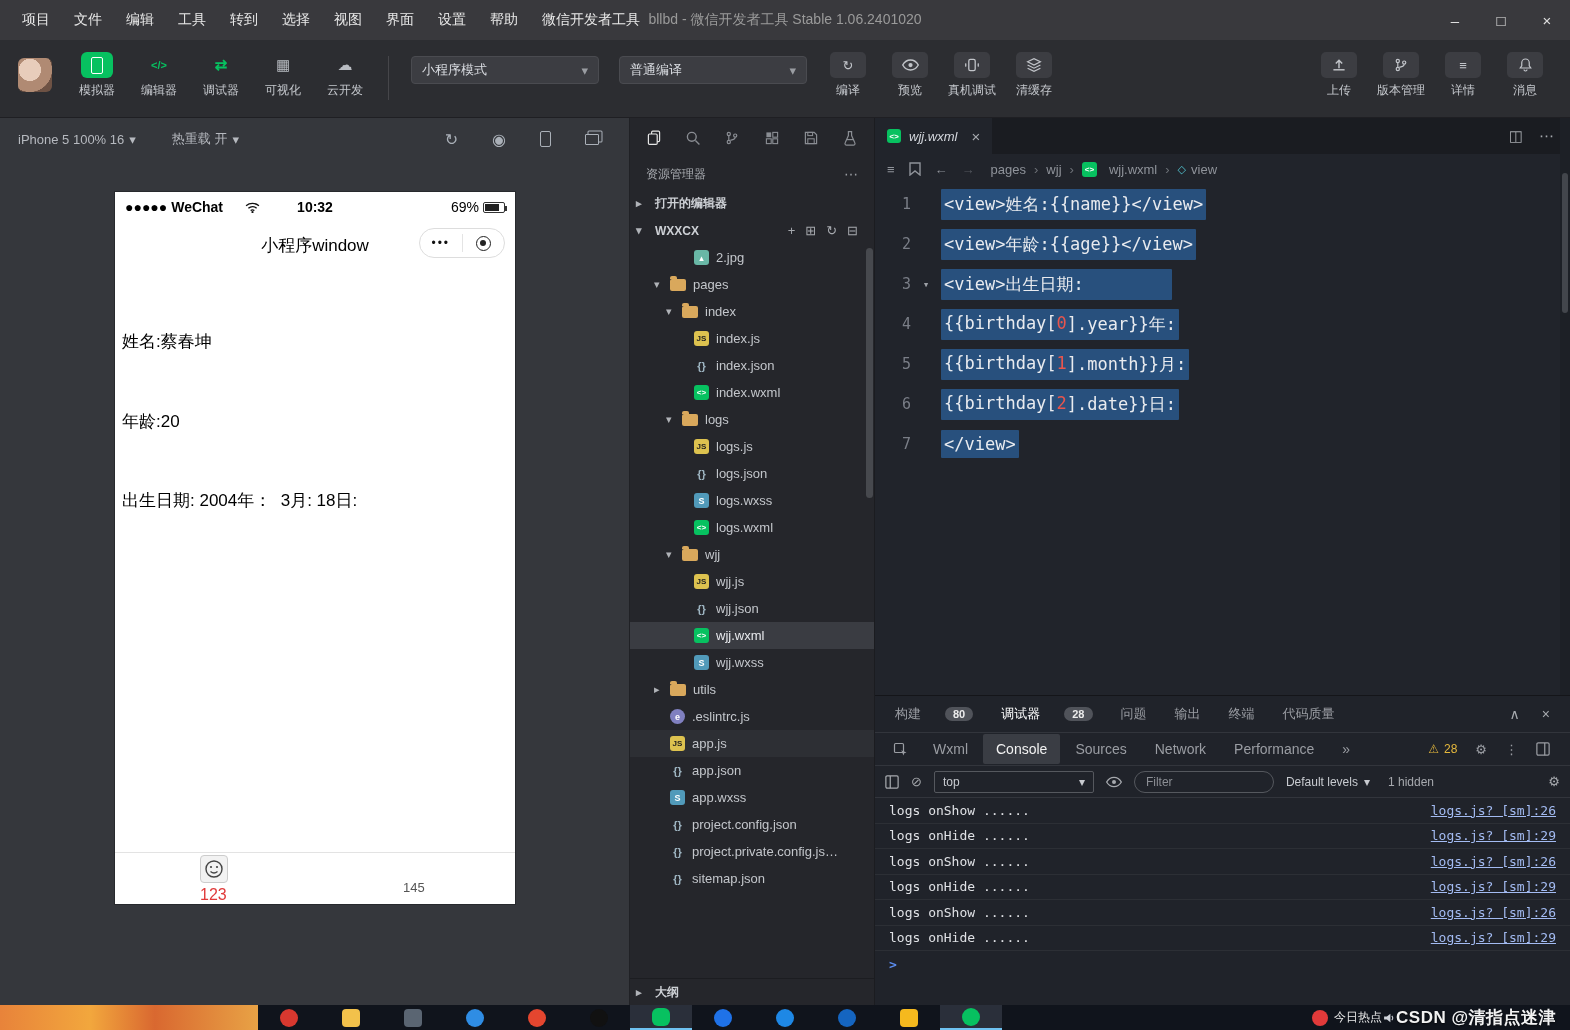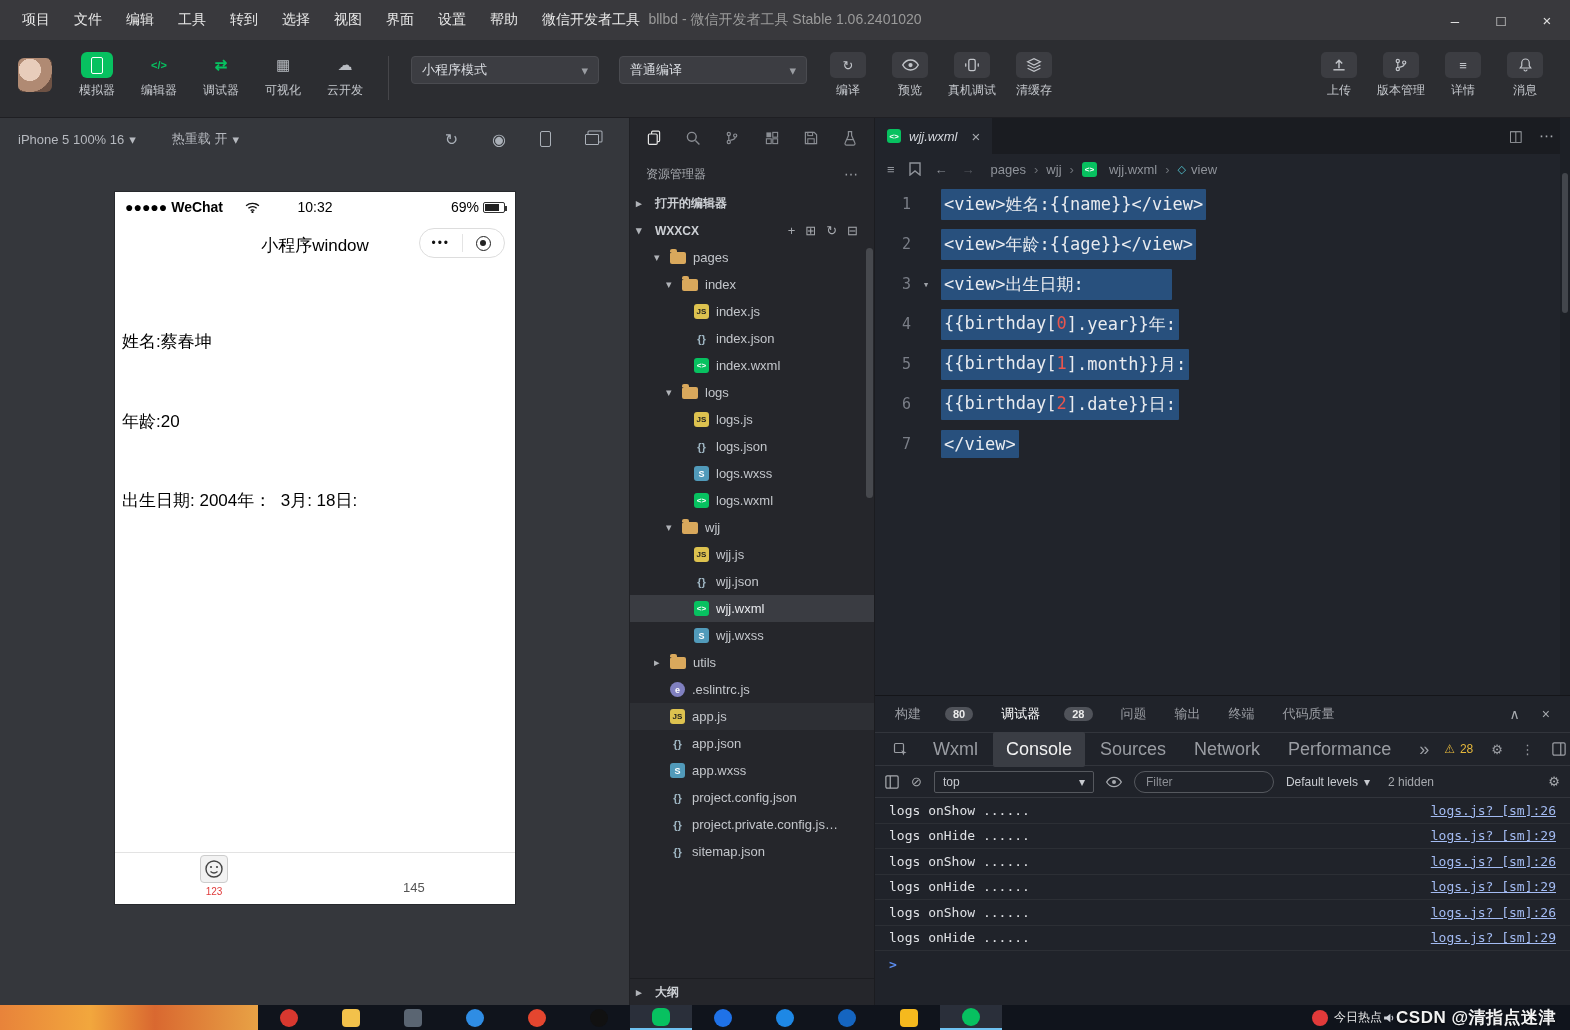--- a/index.html
+++ b/index.html
@@ -43,37 +43,37 @@
   .simulator{width:630px;background:#35373c;position:relative;border-right:1px solid #202125;flex-shrink:0}
   .sim-header{height:42px;display:flex;align-items:center;padding:0 18px;color:#b6b9bf;font-size:13px}
   .sim-sel{display:flex;align-items:center;gap:5px;margin-right:36px;cursor:default}
   .sim-icons{margin-left:auto;display:flex;align-items:center;gap:34px;padding-right:12px;color:#aab0b8;font-size:16px}
   .dev-rect{width:11px;height:16px;border:1.5px solid #aab0b8;border-radius:2px}
   .multi-rect{width:14px;height:11px;border:1.5px solid #aab0b8;border-radius:1px;box-shadow:3px -3px 0 -0.5px #35373c,3px -3px 0 0.5px #aab0b8}
 
   .phone{position:absolute;left:115px;top:74px;width:400px;height:712px;background:#fff;color:#000;box-shadow:0 0 0 1px rgba(0,0,0,.25)}
   .p-status{height:30px;display:flex;align-items:center;padding:0 10px;font-size:14px;font-weight:bold}
   .p-carrier{display:flex;align-items:center;gap:22px}
-  .p-time{position:absolute;left:50%;transform:translateX(-50%);font-weight:normal}
+  .p-time{position:absolute;left:50%;transform:translateX(-50%);font-weight:bold}
   .p-batt{margin-left:auto;display:flex;align-items:center;gap:4px;font-weight:normal}
   .batt{width:22px;height:11px;border:1px solid #333;border-radius:2px;position:relative}
   .batt::before{content:"";position:absolute;left:1px;top:1px;bottom:1px;width:70%;background:#222}
   .batt::after{content:"";position:absolute;right:-3px;top:3px;width:2px;height:5px;background:#333}
   .p-nav{height:42px;position:relative}
   .p-title{position:absolute;left:0;right:0;top:12px;text-align:center;font-size:17px;color:#000}
   .capsule{position:absolute;right:10px;top:6px;width:86px;height:30px;border:1px solid #ddd;border-radius:15px;background:#fff;display:flex;align-items:center}
   .cap-dots{flex:1;text-align:center;font-size:12px;letter-spacing:2px;color:#111}
   .cap-div{width:1px;height:18px;background:#e4e4e4}
   .cap-target{flex:1;display:flex;align-items:center;justify-content:center}
   .ring{width:15px;height:15px;border:1.5px solid #222;border-radius:50%;display:flex;align-items:center;justify-content:center}
   .ring::after{content:"";width:6px;height:6px;border-radius:50%;background:#222}
   .p-content{position:absolute;left:7px;top:84px;font-size:17px;line-height:26.5px;color:#000;white-space:pre}
   .p-divider{position:absolute;left:0;right:0;top:660px;height:1px;background:#e3e3e3}
   .p-img{position:absolute;left:85px;top:663px;width:28px;height:28px;border-radius:4px;background:#f2f2f2;border:1px solid #ccc;display:flex;align-items:center;justify-content:center}
-  .p-caption{position:absolute;left:85px;top:694px;width:28px;text-align:center;font-size:10px;color:#e03a3a}
+  .p-caption{position:absolute;left:85px;top:694px;width:28px;font-size:16px;color:#e03a3a}
   .p-val{position:absolute;left:288px;top:688px;font-size:13px;color:#555}
 
   
   .explorer{width:245px;background:#25262b;border-right:1px solid #1b1c20;display:flex;flex-direction:column;position:relative;flex-shrink:0}
   .activity{height:40px;display:flex;align-items:center;justify-content:space-between;padding:0 16px;color:#8a8d93}
   .activity .act-ic{display:flex}
   .activity .act-ic.active{color:#e6e6e6}
   .exp-header{height:32px;display:flex;align-items:center;padding:0 16px;color:#a8abb0;font-size:12px}
   .exp-header .more{margin-left:auto;color:#9a9da2;font-size:14px}
   .section-row{height:27px;display:flex;align-items:center;padding:0 6px;font-weight:bold;color:#cdd0d5;font-size:12px;gap:3px}
@@ -125,21 +125,21 @@
 
   
   .debugger{position:absolute;left:0;right:0;bottom:0;height:310px;background:#20232a;border-top:1px solid #141519;display:flex;flex-direction:column}
   .dbg-tabs{height:36px;display:flex;align-items:center;padding:0 20px;gap:28px;color:#9a9da3;font-size:13px}
   .dbg-tab{display:flex;align-items:center;gap:24px}
   .dbg-tab.active{color:#fff}
   .badge{background:#50535a;color:#ececec;border-radius:9px;padding:1px 8px;font-size:11px;font-weight:bold}
   .dbg-win{margin-left:auto;display:flex;gap:22px;color:#a8abb0;font-size:14px}
   .dt-tabs{height:34px;display:flex;align-items:center;border-top:1px solid #32353c;border-bottom:1px solid #32353c;color:#9a9da3;padding:0 8px;gap:2px}
   .dt-insp{padding:0 10px;display:flex;color:#9a9da3}
-  .dt-tab{padding:7px 13px;font-size:18px}
+  .dt-tab{padding:7px 13px;font-size:14px}
   .dt-tab.active{background:#3a3d44;color:#f2f2f2;border-radius:2px}
   .dt-right{margin-left:auto;display:flex;align-items:center;gap:18px;padding-right:12px}
   .warn-pill{display:flex;align-items:center;gap:5px;color:#e5b83c;font-size:12px}
   .filter-row{height:32px;display:flex;align-items:center;gap:12px;padding:0 10px;border-bottom:1px solid #32353c;color:#a6a9ae}
   .ctx-select{width:160px;height:22px;border:1px solid #55585e;display:flex;align-items:center;justify-content:space-between;padding:0 8px;font-size:12px;color:#c8cbd0;border-radius:2px}
   .filter-input{width:140px;height:22px;border:1px solid #55585e;border-radius:11px;background:transparent;padding:0 11px;color:#c8cbd0;font-size:12px;outline:none}
   .filter-input::placeholder{color:#8b8e94}
   .lvl-select{display:flex;align-items:center;gap:6px;font-size:12px;color:#c8cbd0}
   .hidden-count{font-size:12px;color:#a6a9ae;margin-left:6px}
   .console{flex:1;overflow:hidden;font-family:"DejaVu Sans Mono",monospace;font-size:13px}
@@ -414,20 +414,25 @@
         <span>WXXCX</span>
         <span class="sec-actions">
           <span>+</span>
           <span>⊞</span>
           <span>↻</span>
           <span>⊟</span>
         </span>
       </div>
 
       <div class="tree">
+        <div class="trow lvl3">
+            <span class="twist none"></span>
+            <span class="ficon img-icon"></span>
+            <span class="tname">2.jpg</span>
+          </div>
         <div class="trow lvl1">
             <span class="twist">▾</span>
             <span class="folder-icon"></span>
             <span class="tname">pages</span>
           </div>
         <div class="trow lvl2">
             <span class="twist">▾</span>
             <span class="folder-icon"></span>
             <span class="tname">index</span>
           </div>
@@ -722,21 +727,21 @@
               <svg class="ic" width="16" height="12" viewBox="0 0 24 18">
                 <path d="M1 9s4-7 11-7 11 7 11 7-4 7-11 7S1 9 1 9z" fill="none" stroke="currentColor" stroke-width="2"></path>
                 <circle cx="12" cy="9" r="3" fill="currentColor"></circle>
               </svg>
             </span>
           <input class="filter-input" placeholder="Filter" style="">
           <span class="lvl-select">
             <span>Default levels</span>
             <span>▾</span>
           </span>
-          <span class="hidden-count">2 hidden</span>
+          <span class="hidden-count">1 hidden</span>
           <span style="margin-left:auto">⚙</span>
         </div>
 
         <div class="console">
           <div class="crow">
               <span class="cmsg">logs onShow ......</span>
               <span class="csrc">logs.js? [sm]:26</span>
             </div>
           <div class="crow">
               <span class="cmsg">logs onHide ......</span>

